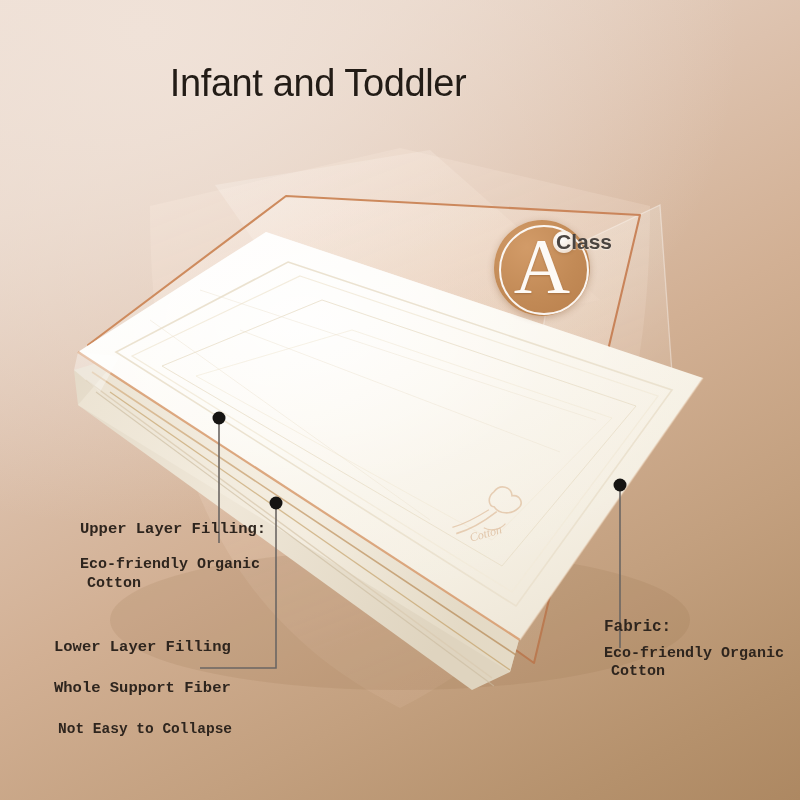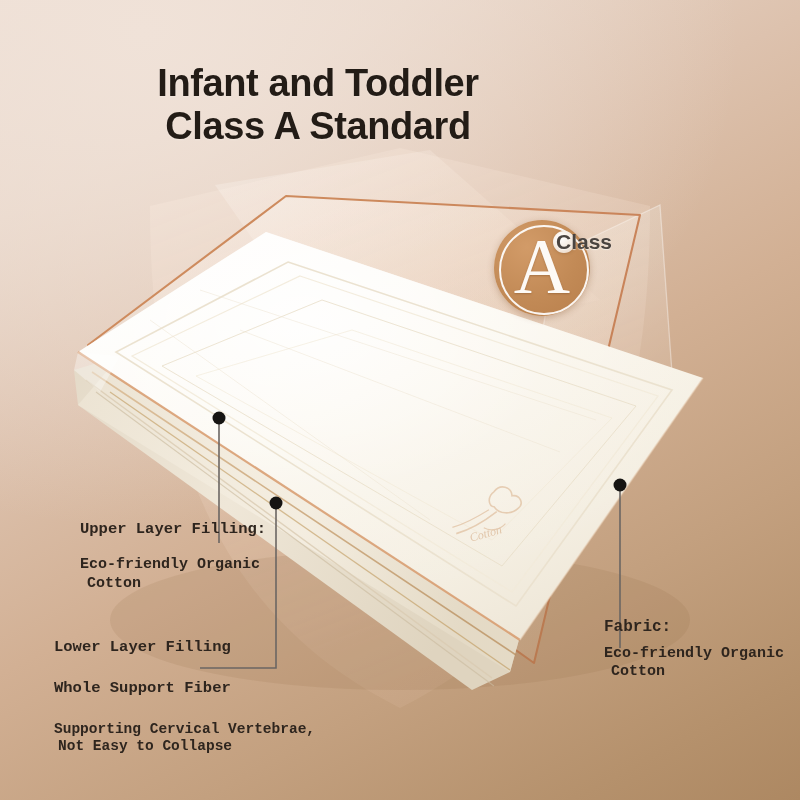--- a/index.html
+++ b/index.html
@@ -35,21 +35,21 @@
 
   
   .pillow{position:absolute;left:0;top:0;width:800px;height:800px;}
   .pillow svg{display:block;width:100%;height:100%;}
 
   
   .heading{
     position:absolute;left:0;top:62px;width:636px;
     text-align:center;
     color:#231c16;
-    font-weight:bold;
+    font-weight:normal;
     font-size:38px;
     line-height:1.12;
     letter-spacing:-.4px;
     text-shadow:0 1px 2px rgba(255,255,255,.25);
   }
   .heading .l1,.heading .l2{display:block;white-space:nowrap;}
 
   
   .badge{position:absolute;left:494px;top:220px;width:96px;height:96px;}
   .badge .disc{
@@ -222,21 +222,20 @@
         <path d="M-20,18 C-14,24 -4,24 2,20" fill="none" stroke="#d9b08a" stroke-width="1.2"></path>
         <text x="-36" y="28" font-family="Liberation Serif, serif" font-size="12" fill="#d1a47c" font-style="italic">Cotton</text>
       </g>
 
       <path d="M78,352 L120,356 L100,392 L74,370 Z" fill="#ffffff" opacity="0.35"></path>
     </svg>
   </div>
 
   <div class="heading">
     <span class="l1">Infant and Toddler</span>
-    <span class="l2">Class A Standard</span>
   </div>
 
   <div class="badge">
     <div class="disc"></div>
     <div class="ring"></div>
     <div class="letter">A</div>
     <div class="pearl"></div>
     <div class="class-label">Class</div>
   </div>
 
@@ -260,21 +259,20 @@
     <span class="sub">
       <span>Eco-friendly Organic</span>
       <span class="ind">Cotton</span>
     </span>
   </div>
 
   <div class="callout" id="c-lower">
     <span class="hl">Lower Layer Filling</span>
     <span class="hl r2">Whole Support Fiber</span>
     <span class="sub r3">
-      <span>Supporting Cervical Vertebrae,</span>
       <span class="ind">Not Easy to Collapse</span>
     </span>
   </div>
 
   <div class="callout" id="c-fabric">
     <span class="hl">Fabric:</span>
     <span class="sub">
       <span>Eco-friendly Organic</span>
       <span class="ind">Cotton</span>
     </span>

